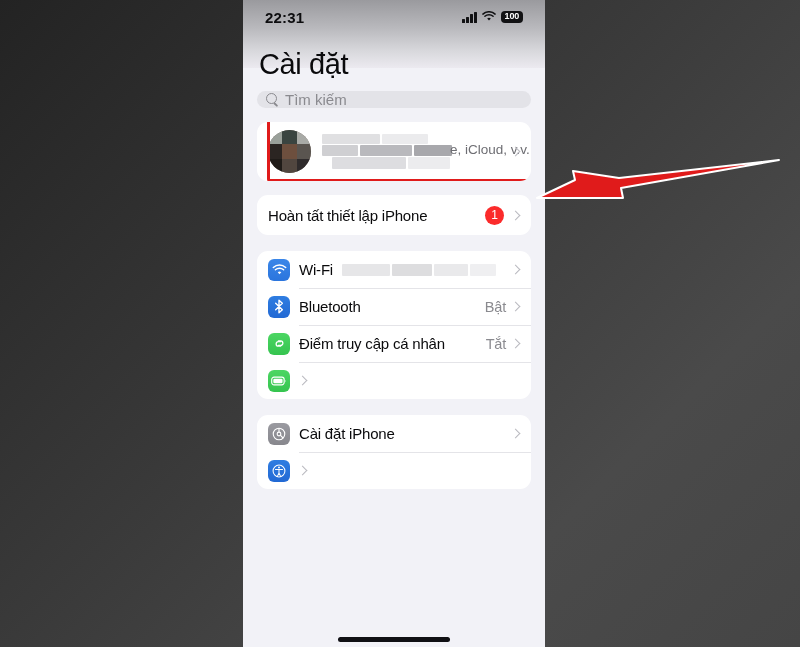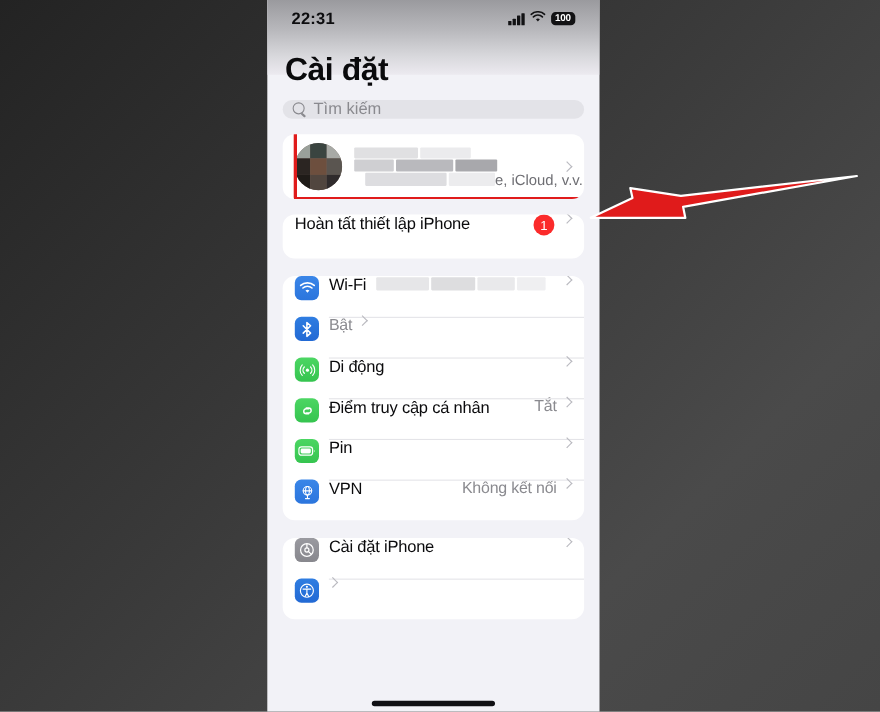--- a/index.html
+++ b/index.html
@@ -50,21 +50,21 @@
     border-radius: 4px; padding: 1px 4px 1.5px;
     line-height: 1; letter-spacing: -0.2px;
   }
 
   
   #content {
     position: absolute; left: 0; top: 34px; width: 100%; height: 613px;
     padding: 0 14px;
   }
   #page-title {
-    font-size: 29px; font-weight: bold; color: #0a0a0c;
+    font-size: 29px; font-weight: normal; color: #0a0a0c;
     letter-spacing: -0.4px;
     padding: 14px 2px 10px;
   }
 
   
   #searchbar {
     height: 17px; background: #e3e3e8; border-radius: 9px;
     display: flex; align-items: center; gap: 6px;
     padding: 0 9px; margin-bottom: 14px;
   }
@@ -79,21 +79,21 @@
     transform: rotate(42deg); transform-origin: left center; border-radius: 1px;
   }
   #search-placeholder { font-size: 15px; color: #8a8a8f; }
 
   
   .card {
     background: #fff; border-radius: 11px; overflow: hidden;
     margin-bottom: 16px;
   }
   .row {
-    display: flex; align-items: flex-start;
+    display: flex; align-items: center;
     min-height: 37px; padding: 0 10px 0 11px;
     position: relative;
   }
   .row + .row::before {
     content: ""; position: absolute; left: 42px; right: 0; top: 0;
     height: 1px; background: #e4e4e8;
   }
   .row-label { font-size: 15px; color: #0a0a0c; flex: 1; letter-spacing: -0.2px; }
   .row-value { font-size: 14.5px; color: #8a8a8f; margin-right: 6px; letter-spacing: -0.2px; }
   .chev {
@@ -107,21 +107,21 @@
   #appleid-row { min-height: 56px; padding: 8px 10px 8px 11px; align-items: center; }
   #avatar {
     width: 43px; height: 43px; border-radius: 50%; flex: none;
     margin-right: 11px; overflow: hidden; position: relative;
     background: #7a6a62;
   }
   #avatar .px { position: absolute; }
   #appleid-text { flex: 1; position: relative; height: 40px; }
   .blurblock { position: absolute; border-radius: 1px; }
   #appleid-sub {
-    position: absolute; left: 128px; bottom: 1px;
+    position: absolute; left: 128px; bottom: 15px;
     font-size: 13.5px; color: #6e6e73; white-space: nowrap; margin-top: 20px;
   }
 
   
   #redbox {
     position: absolute; left: 10px; top: -4px;
     width: 282px; height: 64px;
     border: 3px solid #e01b1b; border-radius: 3px;
     pointer-events: none; z-index: 4;
   }
@@ -267,35 +267,25 @@
         </span>
         <span class="chev"></span>
       </div>
 
       <div class="row">
         <span class="appicon ic-bt">
           <svg width="10" height="15" viewBox="0 0 12 18" fill="none" stroke="#fff" stroke-width="1.7" stroke-linejoin="round" stroke-linecap="round">
               <path d="M2 5l8 8-4 3.5V1.5l4 3.5-8 8"></path>
             </svg>
         </span>
+        <span class="row-label">Bluetooth</span>
         <span class="row-value">Bật</span>
         <span class="chev"></span>
       </div>
 
-      <div class="row">
-        <span class="appicon ic-cell">
-          <svg width="15" height="15" viewBox="0 0 20 20" fill="none" stroke="#fff" stroke-width="1.5" stroke-linecap="round">
-            <circle cx="10" cy="10" r="1.9" fill="#fff" stroke="none"></circle>
-            <path d="M6.2 6.2a5.4 5.4 0 0 0 0 7.6M13.8 6.2a5.4 5.4 0 0 1 0 7.6"></path>
-            <path d="M3.7 3.7a8.9 8.9 0 0 0 0 12.6M16.3 3.7a8.9 8.9 0 0 1 0 12.6" stroke-width="1.4"></path>
-          </svg>
-        </span>
-        <span class="row-label">Di động</span>
-        <span class="chev"></span>
-      </div>
 
       <div class="row">
         <span class="appicon ic-hotspot">
           <svg width="15" height="15" viewBox="0 0 20 20" fill="none" stroke="#fff" stroke-width="1.7" stroke-linecap="round">
             <path d="M8.5 6.5h3a3 3 0 0 1 0 6h-3"></path>
               <path d="M11.5 13.5h-3a3 3 0 0 1 0-6h3"></path>
           </svg>
         </span>
         <span class="row-label">Điểm truy cập cá nhân</span>
         <span class="row-value">Tắt</span>
@@ -303,36 +293,23 @@
       </div>
 
       <div class="row">
         <span class="appicon ic-batt">
           <svg width="16" height="10" viewBox="0 0 18 11">
             <rect x="0.8" y="1.2" width="14" height="8.6" rx="2.6" fill="none" stroke="#fff" stroke-width="1.3"></rect>
             <rect x="2.6" y="3" width="10.4" height="5" rx="1.4" fill="#fff"></rect>
             <path d="M16.2 4.3v2.4a1.5 1.5 0 0 0 0-2.4z" fill="#fff"></path>
           </svg>
         </span>
-        <span class="row-label">Pin</span>
-        <span class="chev"></span>
-      </div>
-
-      <div class="row">
-        <span class="appicon ic-vpn">
-          <svg width="15" height="15" viewBox="0 0 20 20" fill="none" stroke="#fff" stroke-width="1.3">
-            <circle cx="10" cy="8.3" r="5.2"></circle>
-            <ellipse cx="10" cy="8.3" rx="2.3" ry="5.2"></ellipse>
-            <path d="M4.9 8.3h10.2M10 13.5v4.2M7.6 17.7h4.8" stroke-linecap="round"></path>
-          </svg>
-        </span>
-        <span class="row-label">VPN</span>
-        <span class="row-value">Không kết nối</span>
-        <span class="chev"></span>
-      </div>
+        <span class="chev"></span>
+      </div>
+
     </div>
 
     <div class="card">
       <div class="row">
         <span class="appicon ic-gear">
           <svg width="16" height="16" viewBox="0 0 20 20" fill="none" stroke="#fff" stroke-width="1.4">
             <circle cx="10" cy="10" r="7.2"></circle>
             <circle cx="10" cy="10" r="2.3"></circle>
             <path d="M10 7.7V3.2M11.6 11.5l3.2 3.2" stroke-linecap="round"></path>
           </svg>

